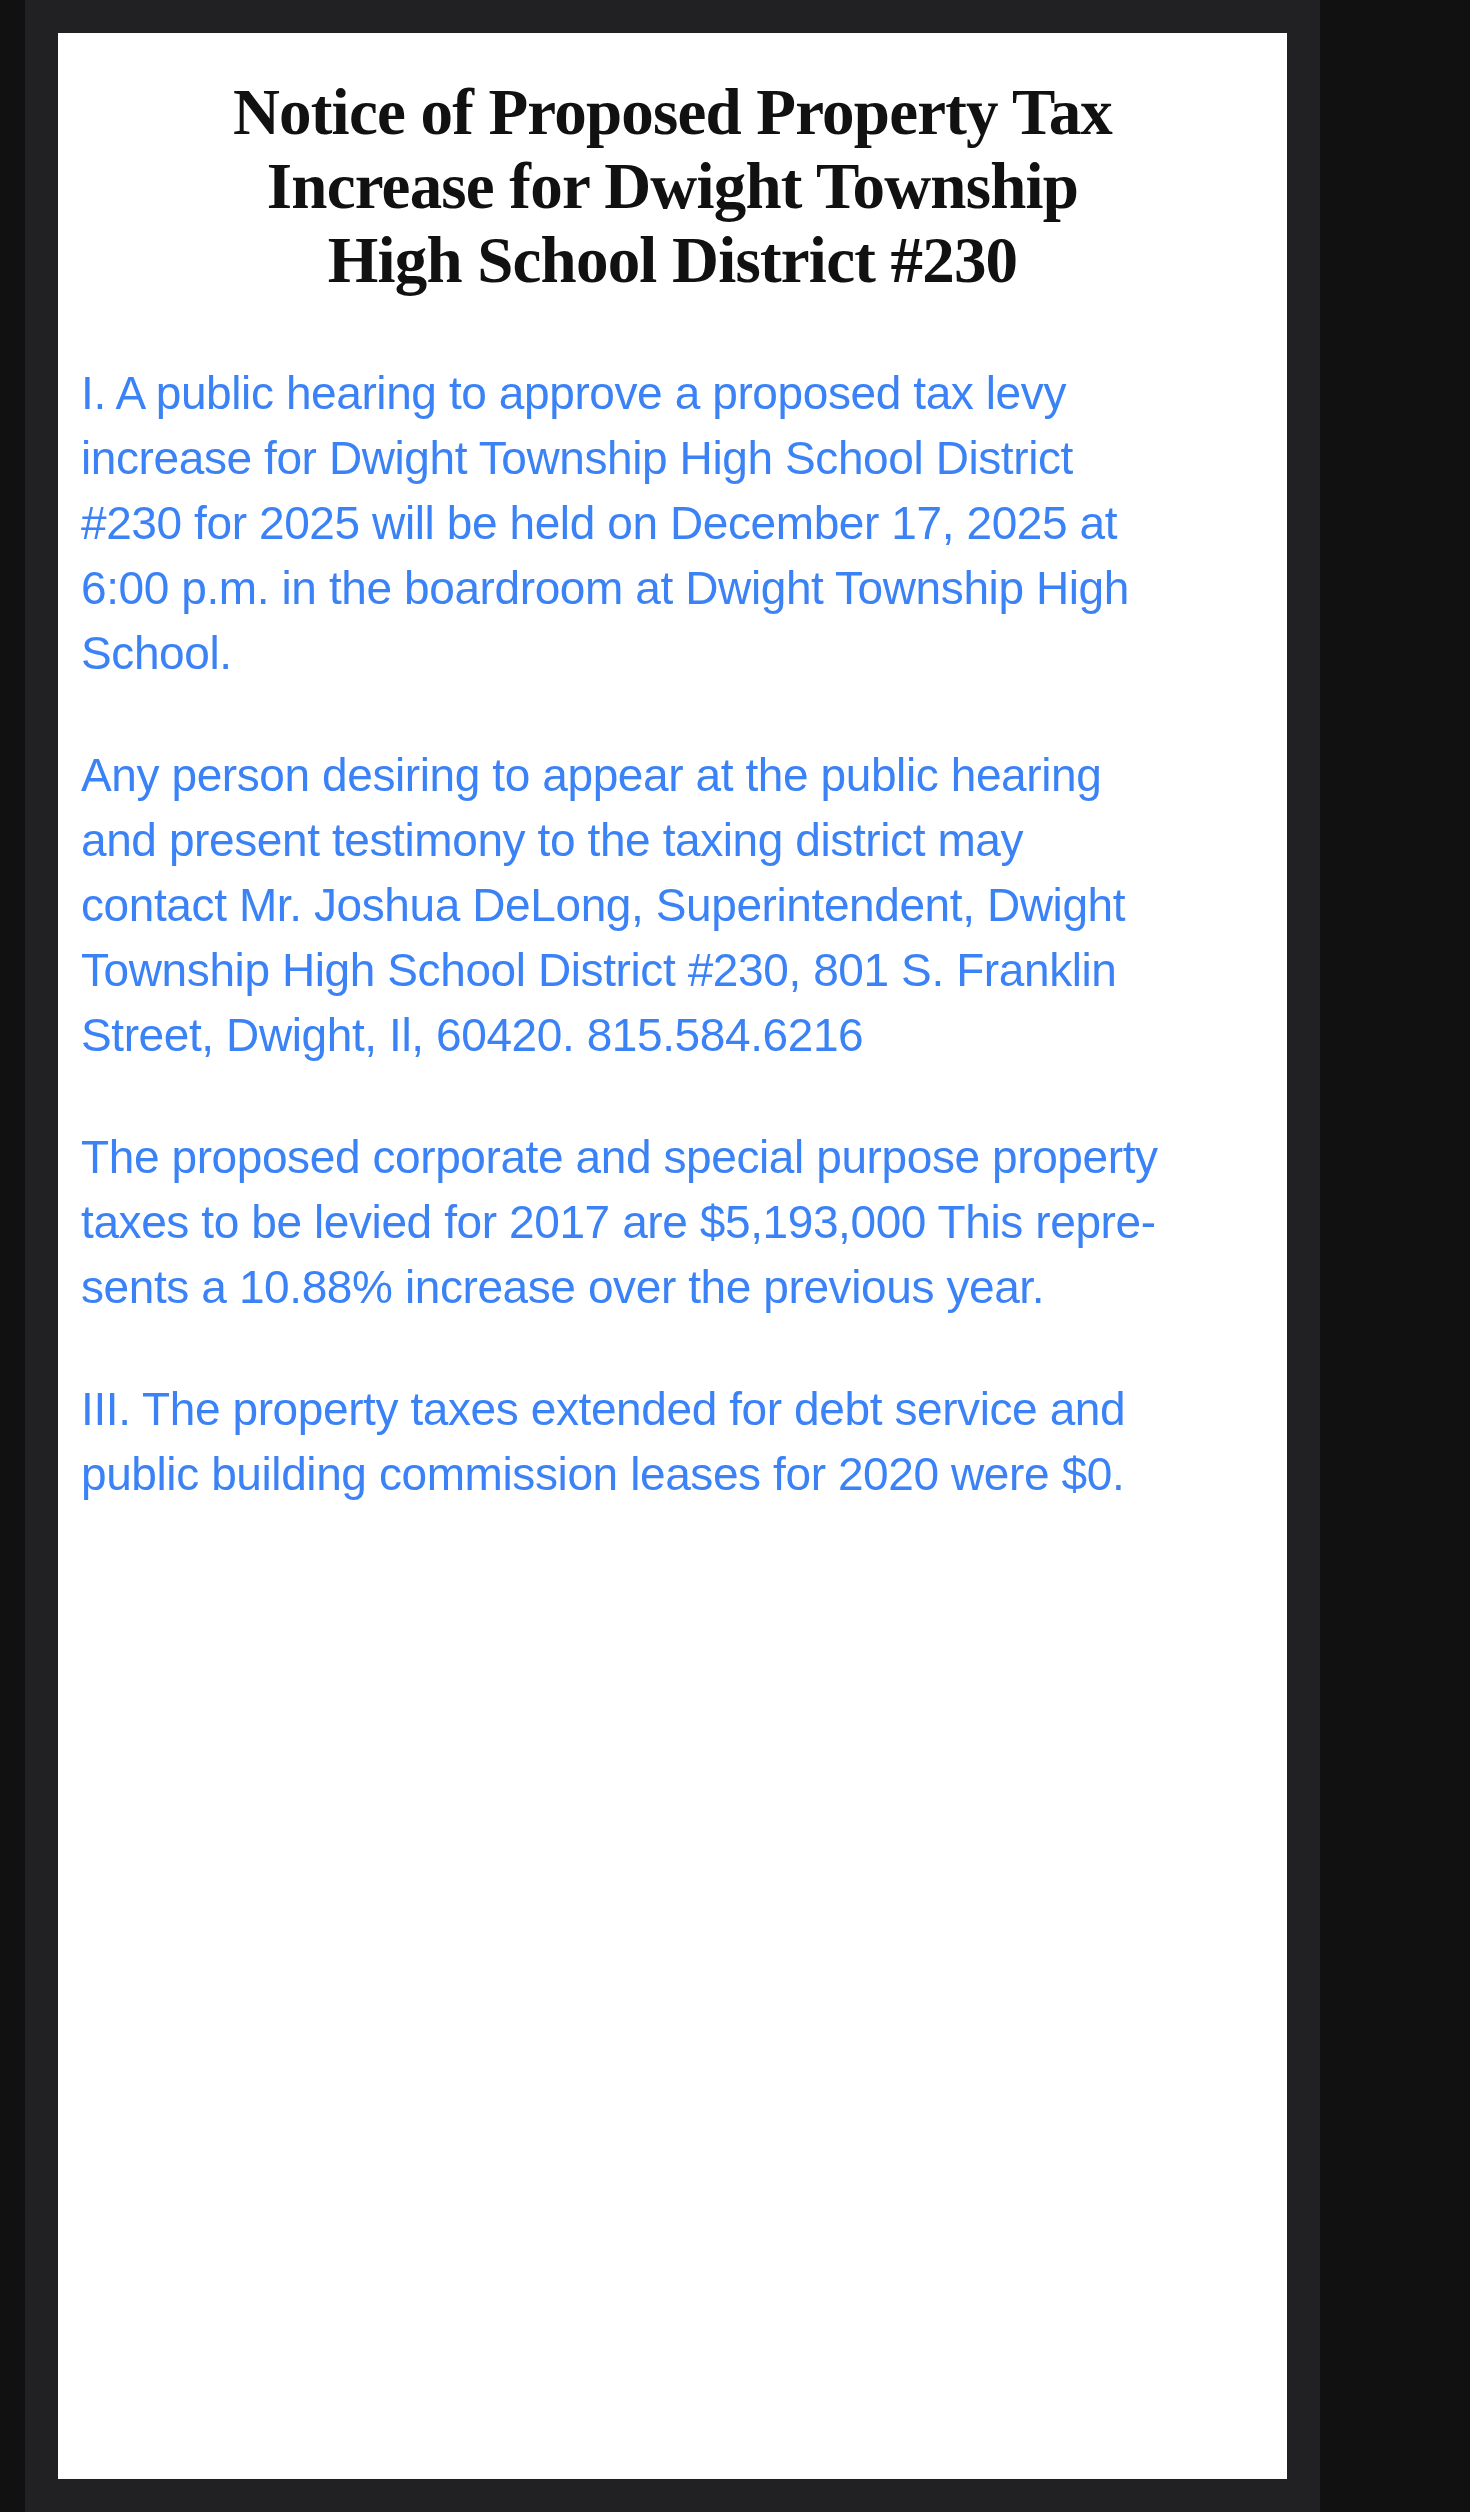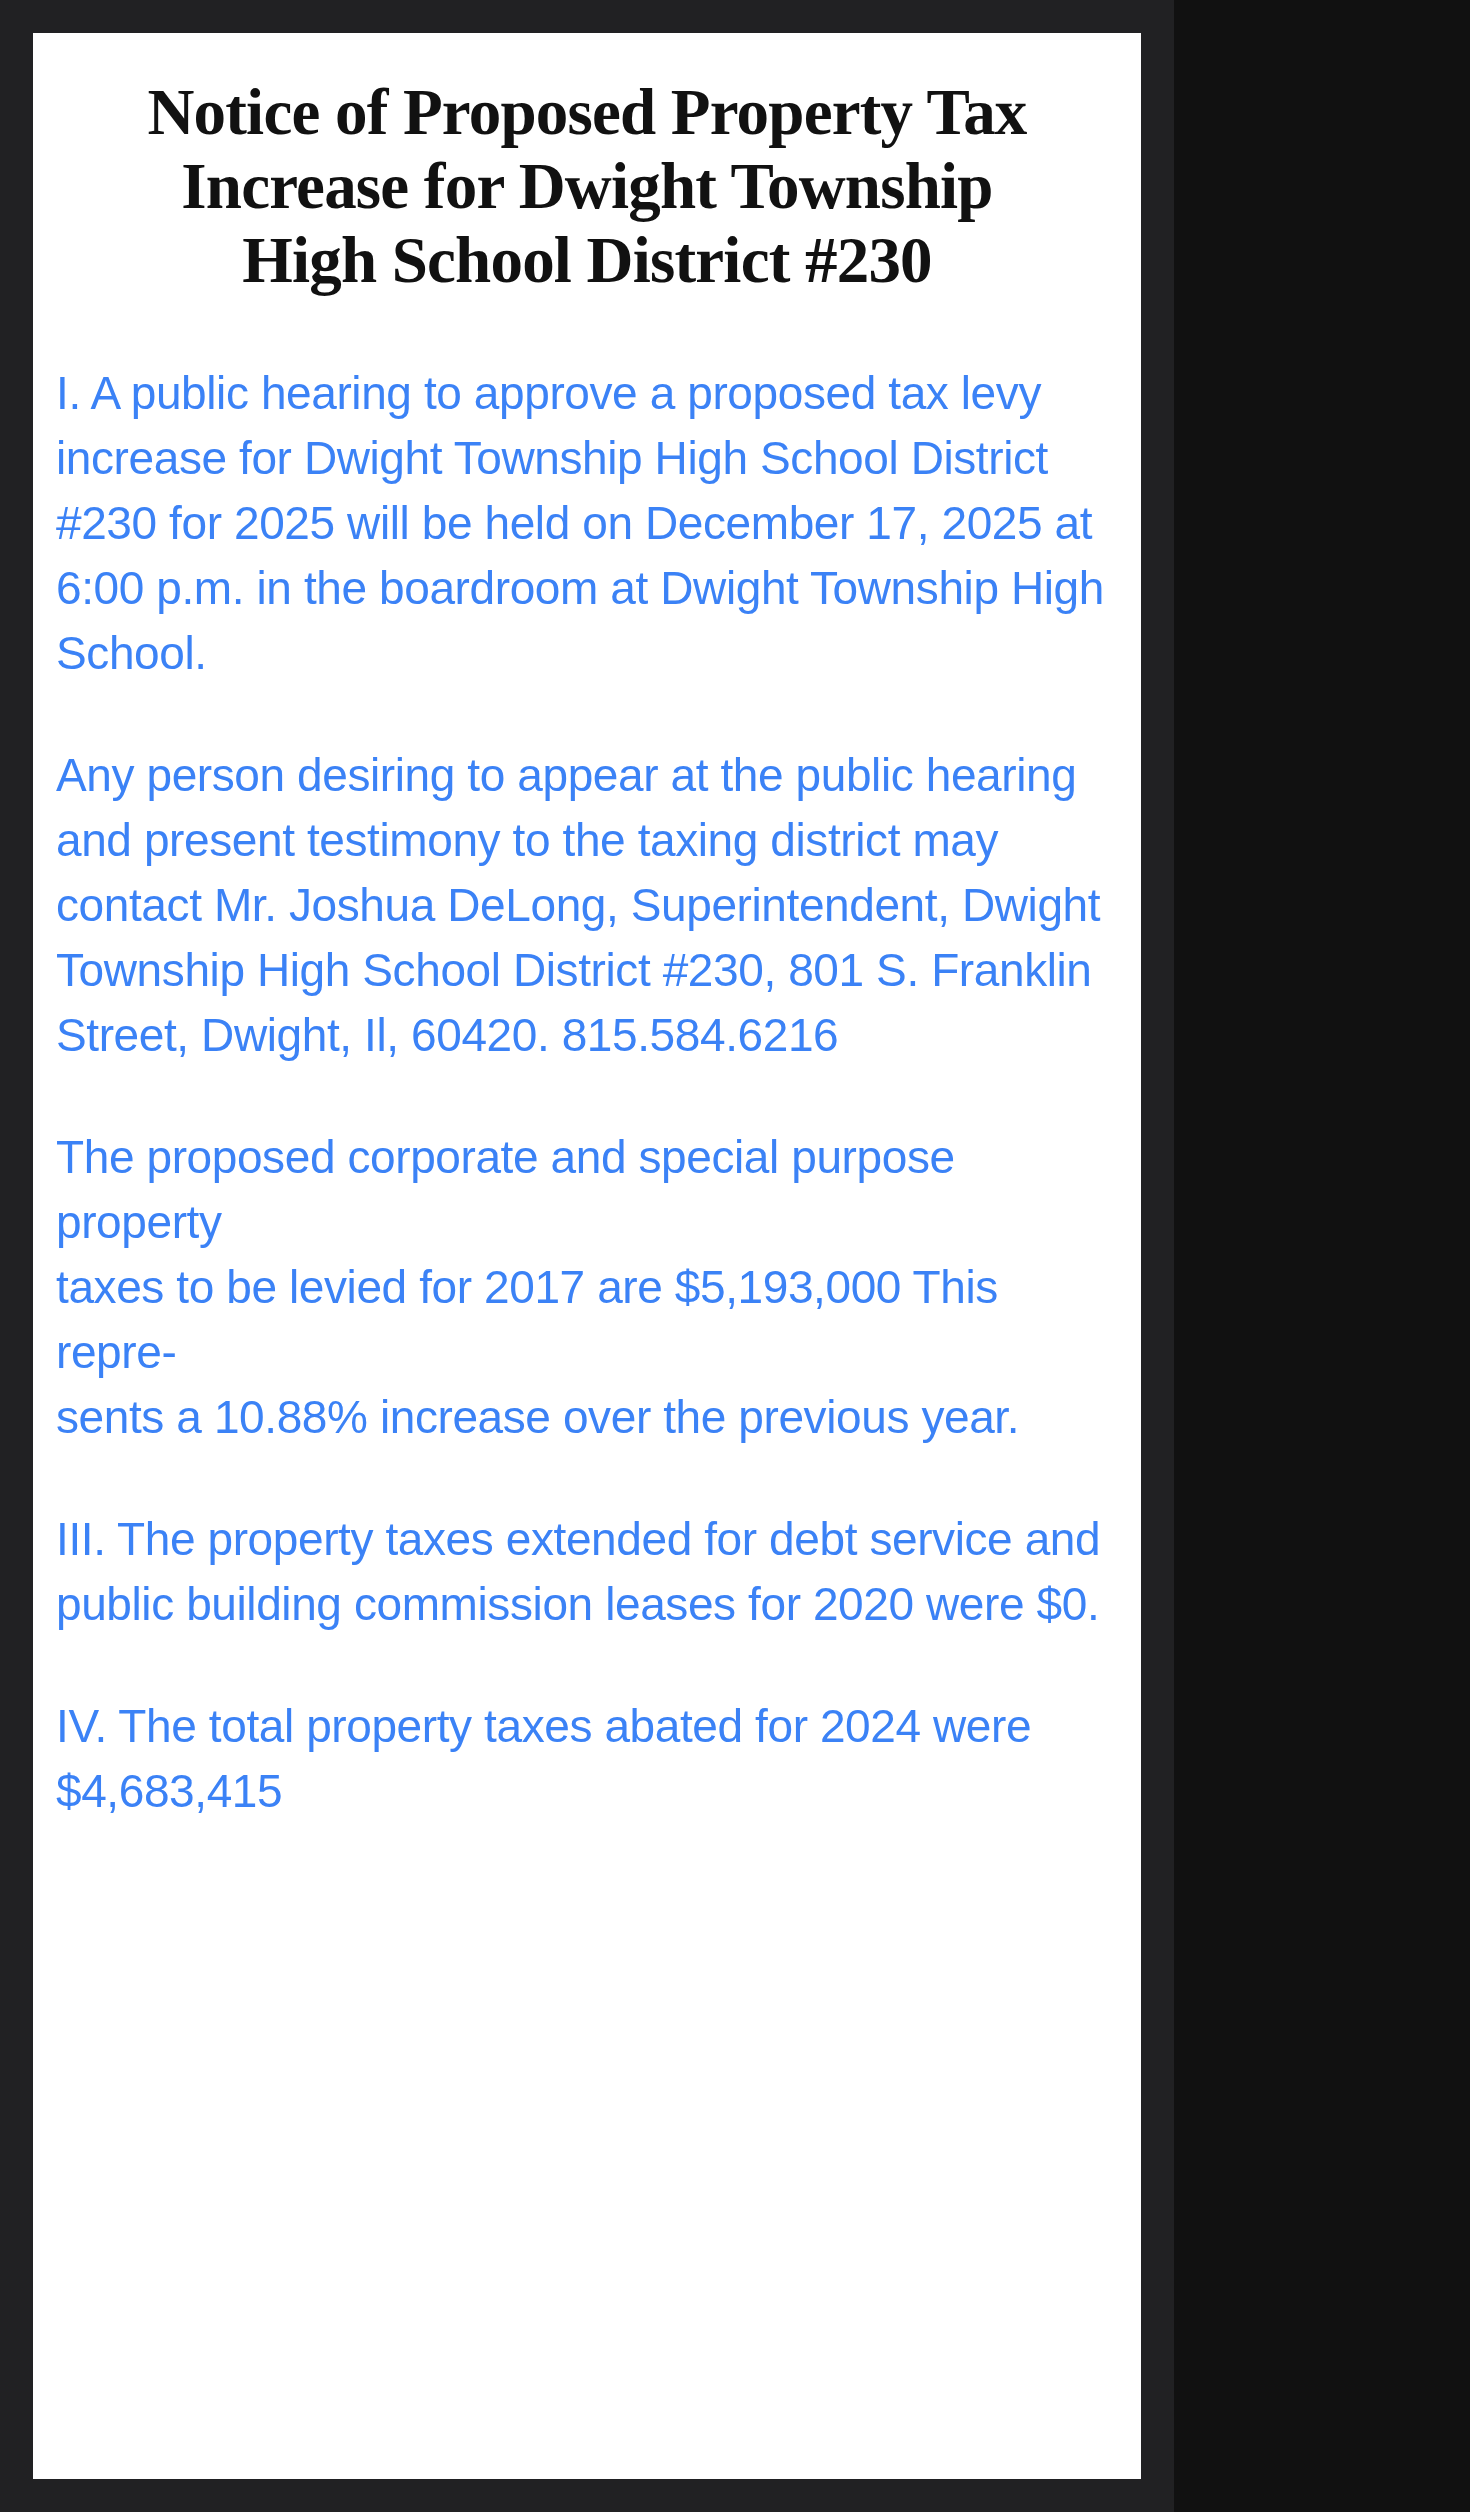--- a/index.html
+++ b/index.html
@@ -2,23 +2,24 @@
 <html style="font-size:13px"><head>
 <meta charset="utf-8">
 <style>
   html, body {
     margin: 0;
     padding: 0;
     background: #111;
   }
   .canvas {
     position: relative;
-    width: 1174px;
+    width: 1295px;
     height: 2512px;
     overflow: hidden;
+    margin-left: 25px;
   }
   .frame {
     position: absolute;
     inset: 0;
     background: #212123;
     padding: 33px;
     box-sizing: border-box;
   }
   .page {
     width: 100%;
@@ -75,21 +76,19 @@
 
 
         <p>The proposed corporate and special purpose property
 taxes to be levied for 2017 are $5,193,000 This repre-
 sents a 10.88% increase over the previous year.</p>
 
         <p>III. The property taxes extended for debt service and
 public building commission leases for 2020 were $0.</p>
 
 
-        <p>IV. The total property taxes abated for 2024 were
-$4,683,415</p>
 
       </div>
 
     </div>
   </div>
 </div>
 
 
 </body></html>

